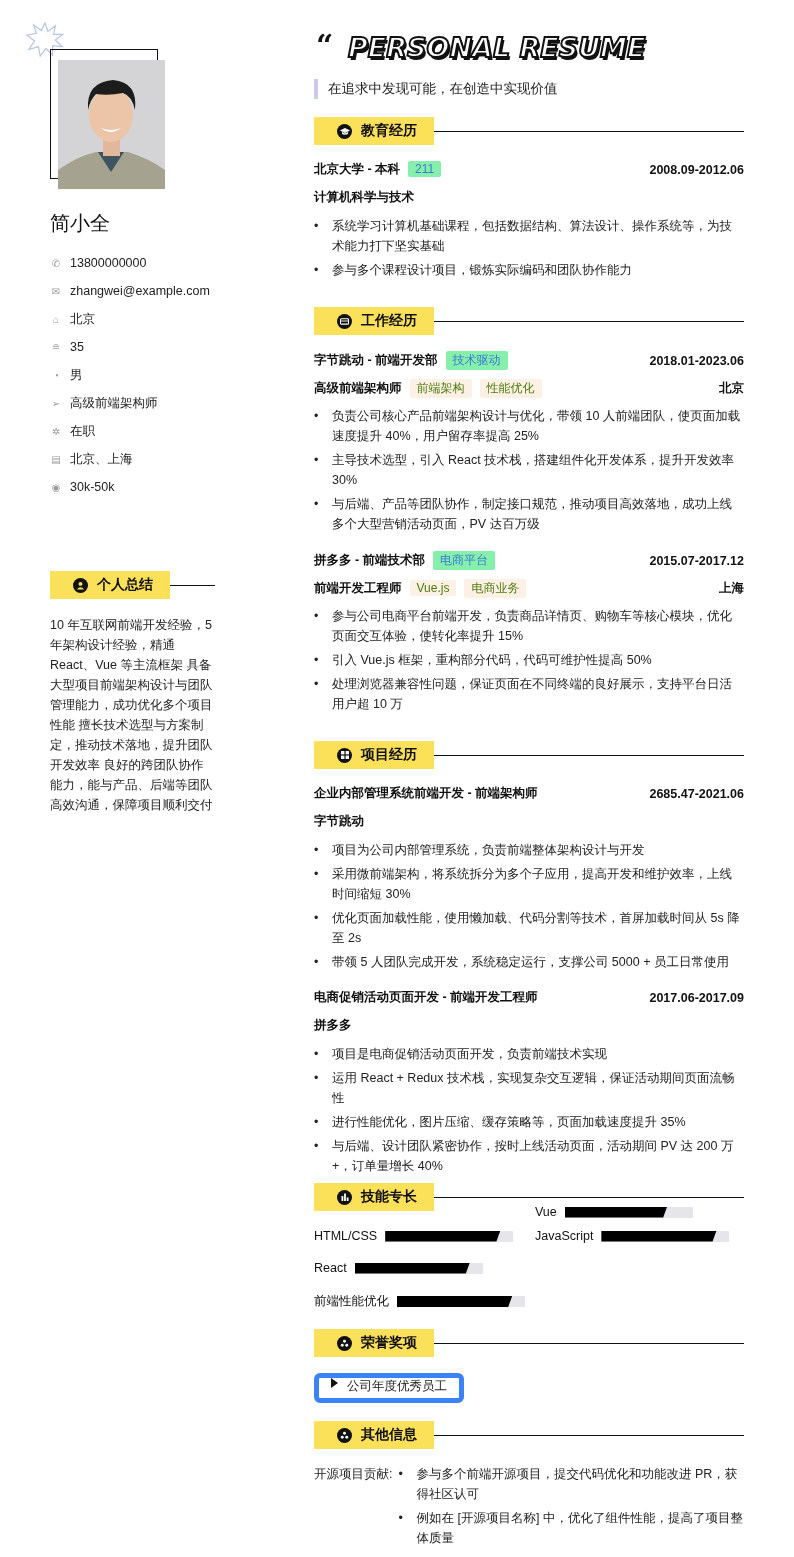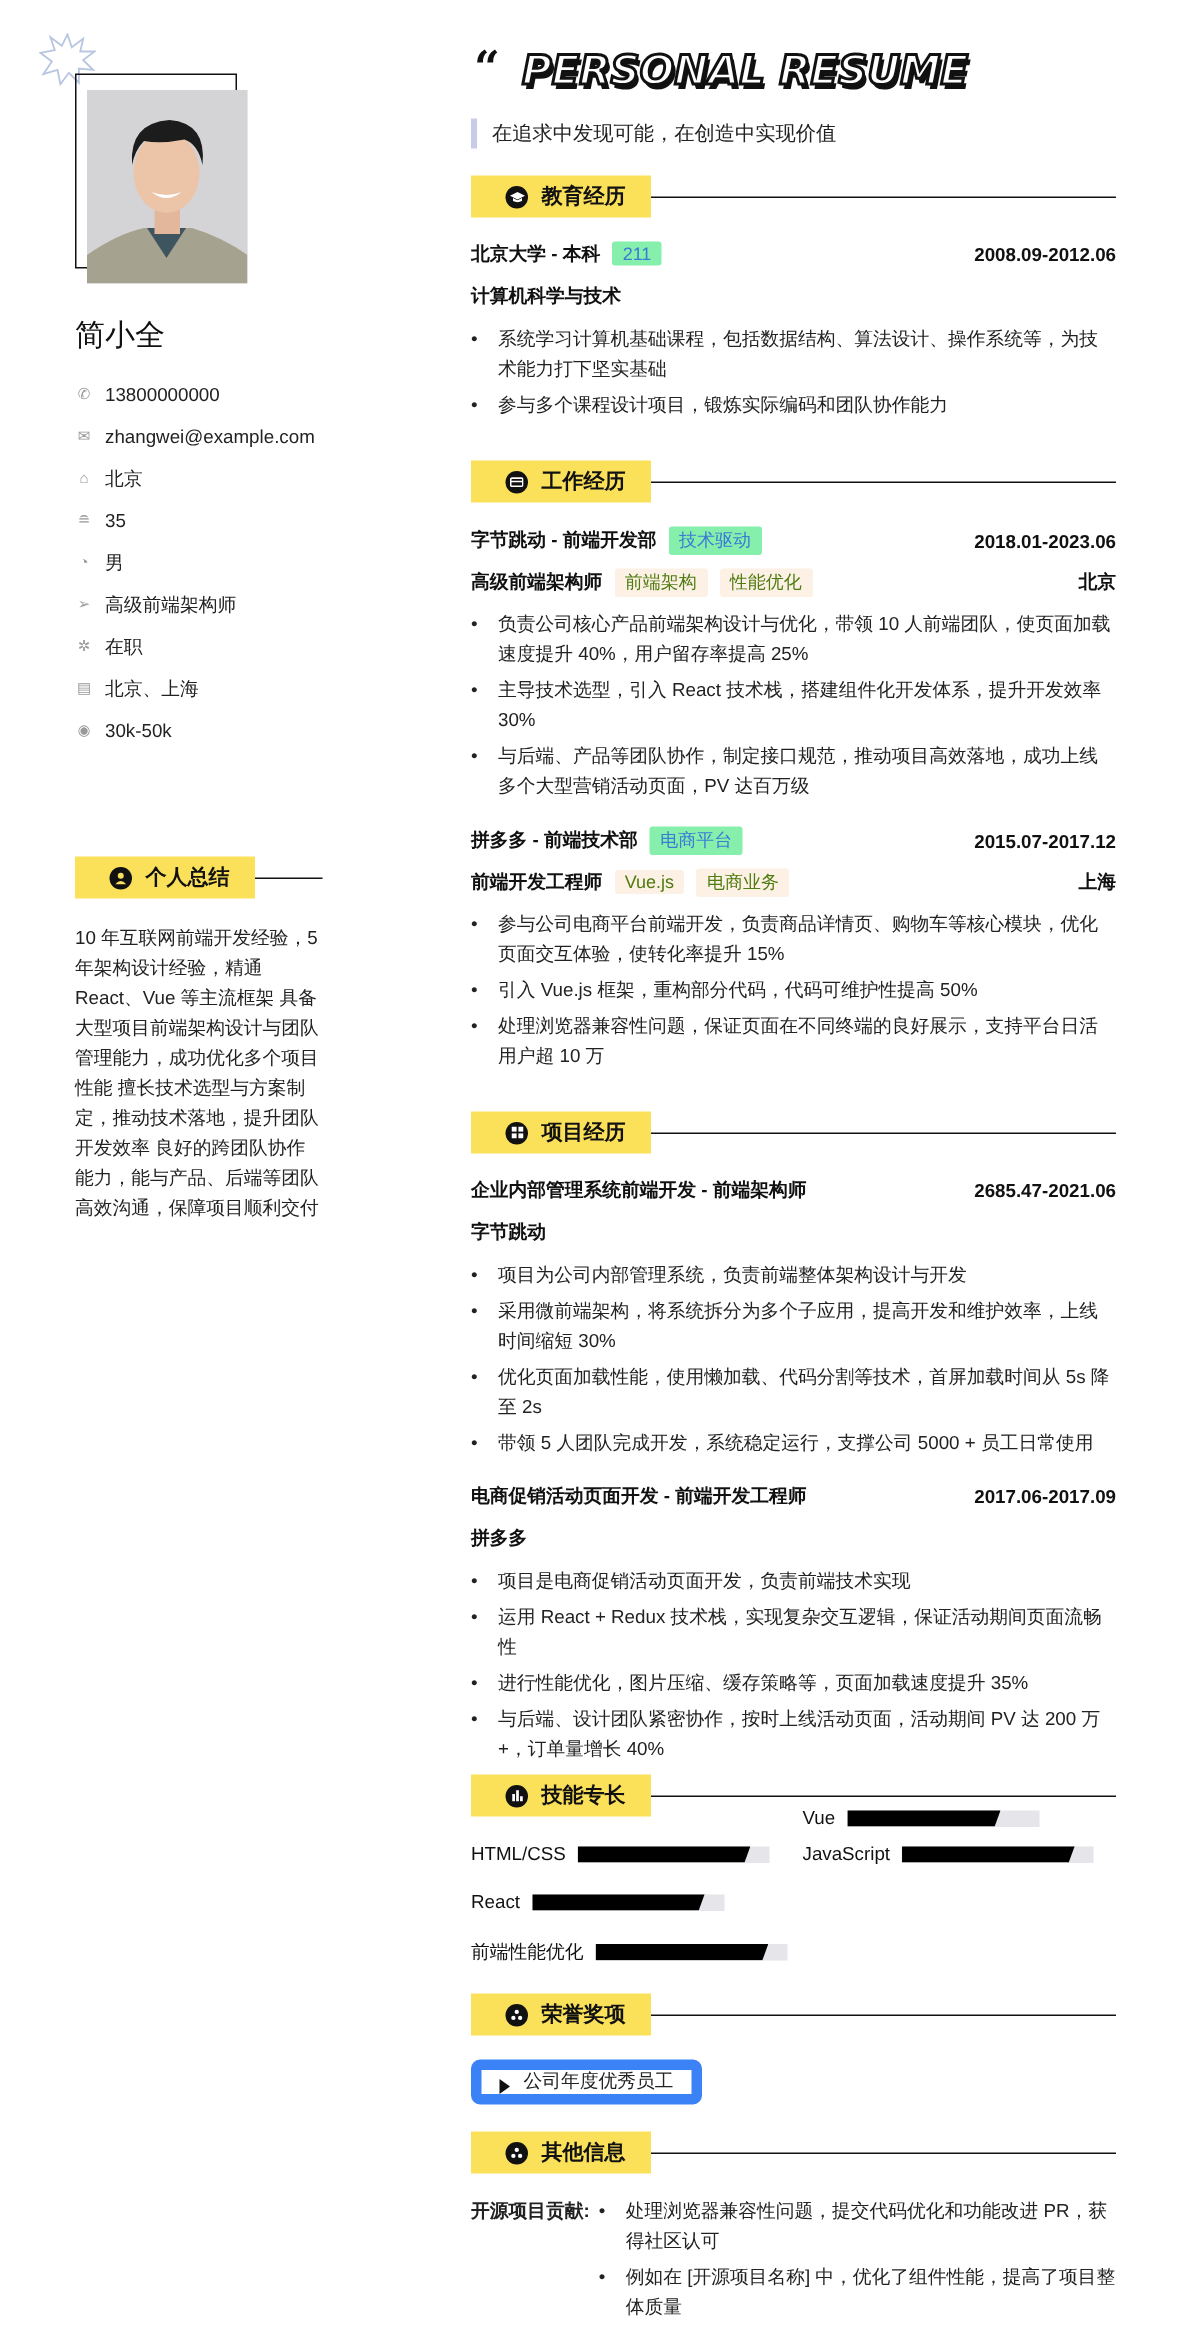--- a/index.html
+++ b/index.html
@@ -23,24 +23,24 @@
 .b{font-weight:bold;color:#111}
 .tag{display:inline-block;padding:1px 7px;margin-left:8px;font-size:12px;font-weight:normal;border-radius:2px}
 .tag.blue{background:#86efac;color:#3a7bd5}
 .tag.orange{background:#fdf0e4;color:#4d7c0f}
 .bullets{position:absolute;left:314px;width:430px;font-size:12.5px;line-height:20px;color:#222}
 .bullets li{list-style:none;position:relative;padding-left:18px;margin-bottom:4px;text-indent:0}
 .bullets li::before{content:"•";position:absolute;left:0}
 .skill{position:absolute;display:flex;align-items:center;font-size:12.5px;color:#111}
 .bar{height:11px;background:#e6e6ea;margin-left:8px;position:relative}
 .bar .fill{position:absolute;left:0;top:0;height:100%;background:#000;clip-path:polygon(0 0,100% 0,calc(100% - 4px) 100%,0 100%)}
-.award{position:absolute;left:314px;top:1373px;height:30px;border:7px solid #3b82f6;border-radius:6px;padding:0 12px;display:flex;align-items:flex-end;font-size:12.5px}
+.award{position:absolute;left:314px;top:1373px;height:30px;border:5px solid #3b82f6;border-radius:6px;padding:0 12px;display:flex;align-items:flex-start;font-size:12.5px}
 .award .tri{width:0;height:0;border-left:7px solid #111;border-top:5px solid transparent;border-bottom:5px solid transparent;margin-right:9px}
 .other{position:absolute;left:314px;top:1464px;width:430px;display:flex;font-size:12.5px;line-height:20px}
-.other .lbl{font-weight:bold;white-space:nowrap;margin-right:6px}
+.other .lbl{font-weight:normal;white-space:nowrap;margin-right:6px}
 .other ul{flex:1}
 .other li{list-style:none;position:relative;padding-left:18px;margin-bottom:4px}
 .other li::before{content:"•";position:absolute;left:0}
 </style>
 </head>
 <body>
 
 <svg class="star" viewBox="0 0 40 38">
     <polygon points="20,1 23,10 31,4 29,13 39,13 31,19 38,26 28,25 28,35 21,28 15,36 13,26 3,29 9,20 1,14 11,12 8,3 16,9" fill="#fff" stroke="#b9c6e0" stroke-width="1.3"></polygon>
   </svg>
@@ -293,16 +293,16 @@
           <circle cx="7.5" cy="7" r="1.6" fill="#fff"></circle>
         </svg>
       </span>
     <span>其他信息</span>
   </div>
   <div class="sec-line" style="width:310px"></div>
 </div>
 <div class="other">
   <span class="lbl">开源项目贡献:</span>
   <ul>
-    <li>处理浏览器兼容性问题，提交代码优化和功能改进 PR，获得社区认可</li>
+    <li>参与多个前端开源项目，提交代码优化和功能改进 PR，获得社区认可</li>
     <li>例如在 [开源项目名称] 中，优化了组件性能，提高了项目整体质量</li>
   </ul>
 </div>
 
 </body></html>

